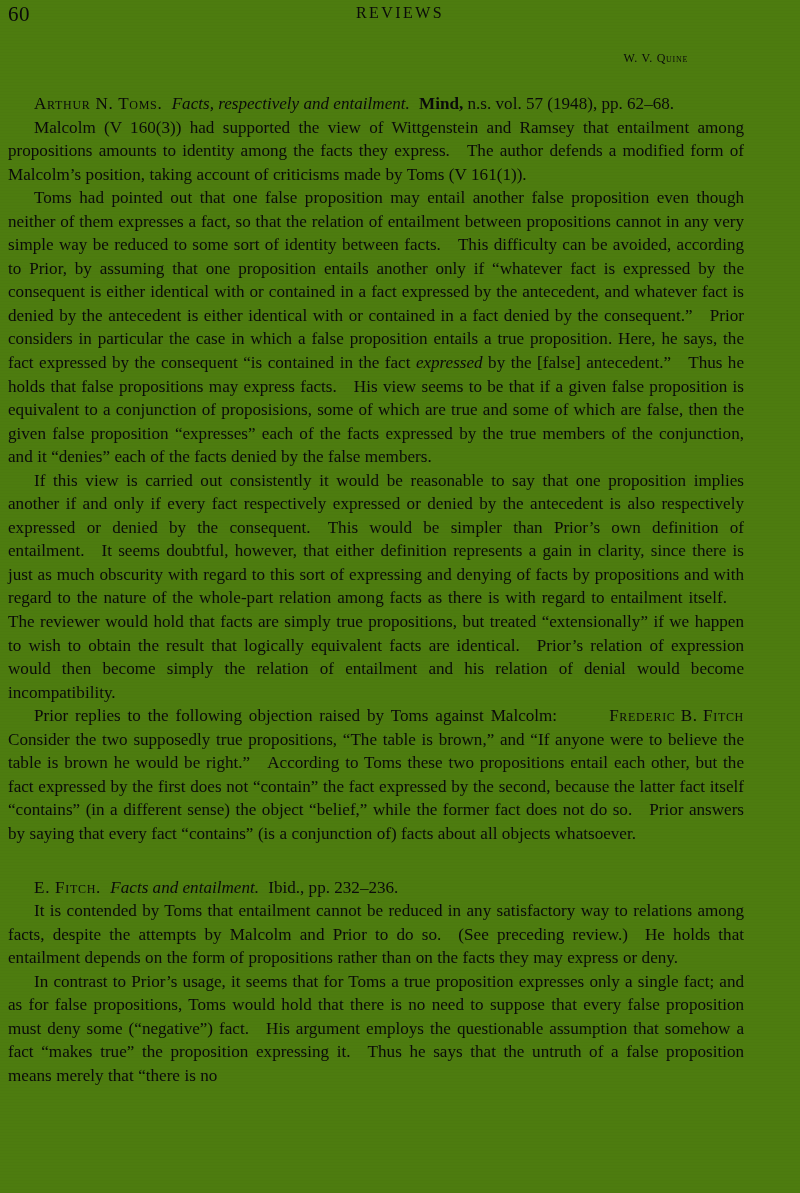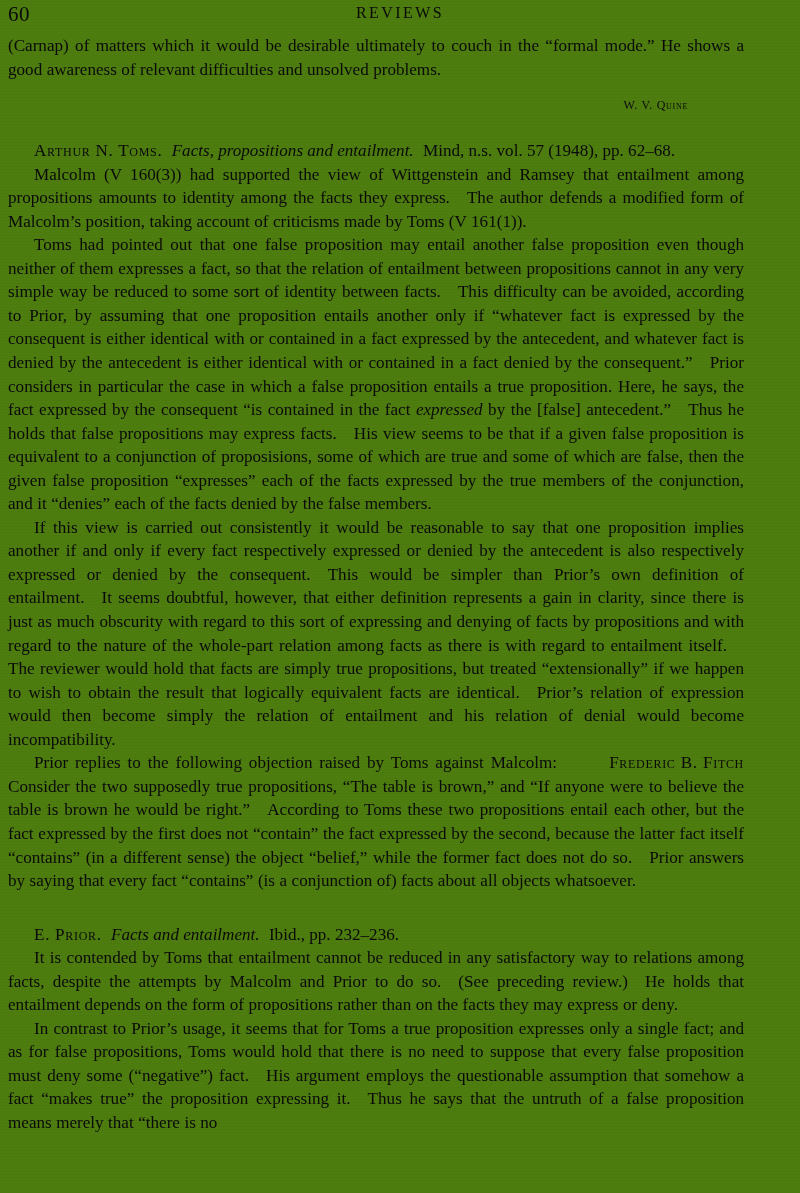--- a/index.html
+++ b/index.html
@@ -100,21 +100,21 @@
     margin: 0;
   }
   .cite-author {
     font-variant: small-caps;
     letter-spacing: 0.7px;
   }
   .cite-title {
     font-style: italic;
   }
   .cite-journal {
-    font-weight: normal;
+    font-weight: bold;
   }
   .sp { margin-left: 5px; }
 
   
   .grain {
     position: absolute;
     inset: 0;
     pointer-events: none;
     opacity: 0.035;
     background-image:
@@ -126,49 +126,48 @@
 
 <div class="page">
 
   <div class="running-head">
     <span class="folio">60</span>
     <span class="head-title">REVIEWS</span>
   </div>
 
   <div class="body-col">
 
-    <p class="para noindent">(Carnap) of matters which it would be desirable ultimately to couch in the “formal mode.” He shows a good awareness of relevant difficulties and unsolved problems.</p>
 
     <div class="gap-sm"></div>
     <div class="signature">
       <span class="sc">W. V. Quine</span>
     </div>
 
     <div class="gap-md"></div>
 
     <p class="citation">
       <span class="cite-author">Arthur N. Toms.</span><span class="sp"></span>
-      <span class="cite-title">Facts, propositions and entailment.</span><span class="sp"></span>
+      <span class="cite-title">Facts, respectively and entailment.</span><span class="sp"></span>
       <span class="cite-journal">Mind,</span>
       <span>n.s. vol. 57 (1948), pp. 62–68.</span>
     </p>
 
     <p class="para indent">Malcolm (V 160(3)) had supported the view of Wittgenstein and Ramsey that entailment among propositions amounts to identity among the facts they express. The author defends a modified form of Malcolm’s position, taking account of criticisms made by Toms (V 161(1)).</p>
 
     <p class="para indent"><span>Toms had pointed out that one false proposition may entail another false proposition even though neither of them expresses a fact, so that the relation of entailment between propositions cannot in any very simple way be reduced to some sort of identity between facts. This difficulty can be avoided, according to Prior, by assuming that one proposition entails another only if “whatever fact is expressed by the consequent is either identical with or contained in a fact expressed by the antecedent, and whatever fact is denied by the antecedent is either identical with or contained in a fact denied by the consequent.” Prior considers in particular the case in which a false proposition entails a true proposition. Here, he says, the fact expressed by the consequent “is contained in the fact </span><em>expressed</em><span> by the [false] antecedent.” Thus he holds that false propositions may express facts. His view seems to be that if a given false proposition is equivalent to a conjunction of proposisions, some of which are true and some of which are false, then the given false proposition “expresses” each of the facts expressed by the true members of the conjunction, and it “denies” each of the facts denied by the false members.</span></p>
 
     <p class="para indent">If this view is carried out consistently it would be reasonable to say that one proposition implies another if and only if every fact respectively expressed or denied by the antecedent is also respectively expressed or denied by the consequent. This would be simpler than Prior’s own definition of entailment. It seems doubtful, however, that either definition represents a gain in clarity, since there is just as much obscurity with regard to this sort of expressing and denying of facts by propositions and with regard to the nature of the whole-part relation among facts as there is with regard to entailment itself. The reviewer would hold that facts are simply true propositions, but treated “extensionally” if we happen to wish to obtain the result that logically equivalent facts are identical. Prior’s relation of expression would then become simply the relation of entailment and his relation of denial would become incompatibility.</p>
 
 
     <p class="para indent"><span class="inline-sig">Frederic B. Fitch</span><span>Prior replies to the following objection raised by Toms against Malcolm: Consider the two supposedly true propositions, “The table is brown,” and “If anyone were to believe the table is brown he would be right.” According to Toms these two propositions entail each other, but the fact expressed by the first does not “contain” the fact expressed by the second, because the latter fact itself “contains” (in a different sense) the object “belief,” while the former fact does not do so. Prior answers by saying that every fact “contains” (is a conjunction of) facts about all objects whatsoever.</span></p>
 
     <div class="gap-lg"></div>
 
     <p class="citation">
-      <span class="cite-author">E. Prior.</span><span class="sp"></span>
+      <span class="cite-author">E. Fitch.</span><span class="sp"></span>
       <span class="cite-title">Facts and entailment.</span><span class="sp"></span>
       <span>Ibid., pp. 232–236.</span>
     </p>
 
     <p class="para indent">It is contended by Toms that entailment cannot be reduced in any satisfactory way to relations among facts, despite the attempts by Malcolm and Prior to do so. (See preceding review.) He holds that entailment depends on the form of propositions rather than on the facts they may express or deny.</p>
 
     <p class="para indent">In contrast to Prior’s usage, it seems that for Toms a true proposition expresses only a single fact; and as for false propositions, Toms would hold that there is no need to suppose that every false proposition must deny some (“negative”) fact. His argument employs the questionable assumption that somehow a fact “makes true” the proposition expressing it. Thus he says that the untruth of a false proposition means merely that “there is no</p>
 
   </div>
 

